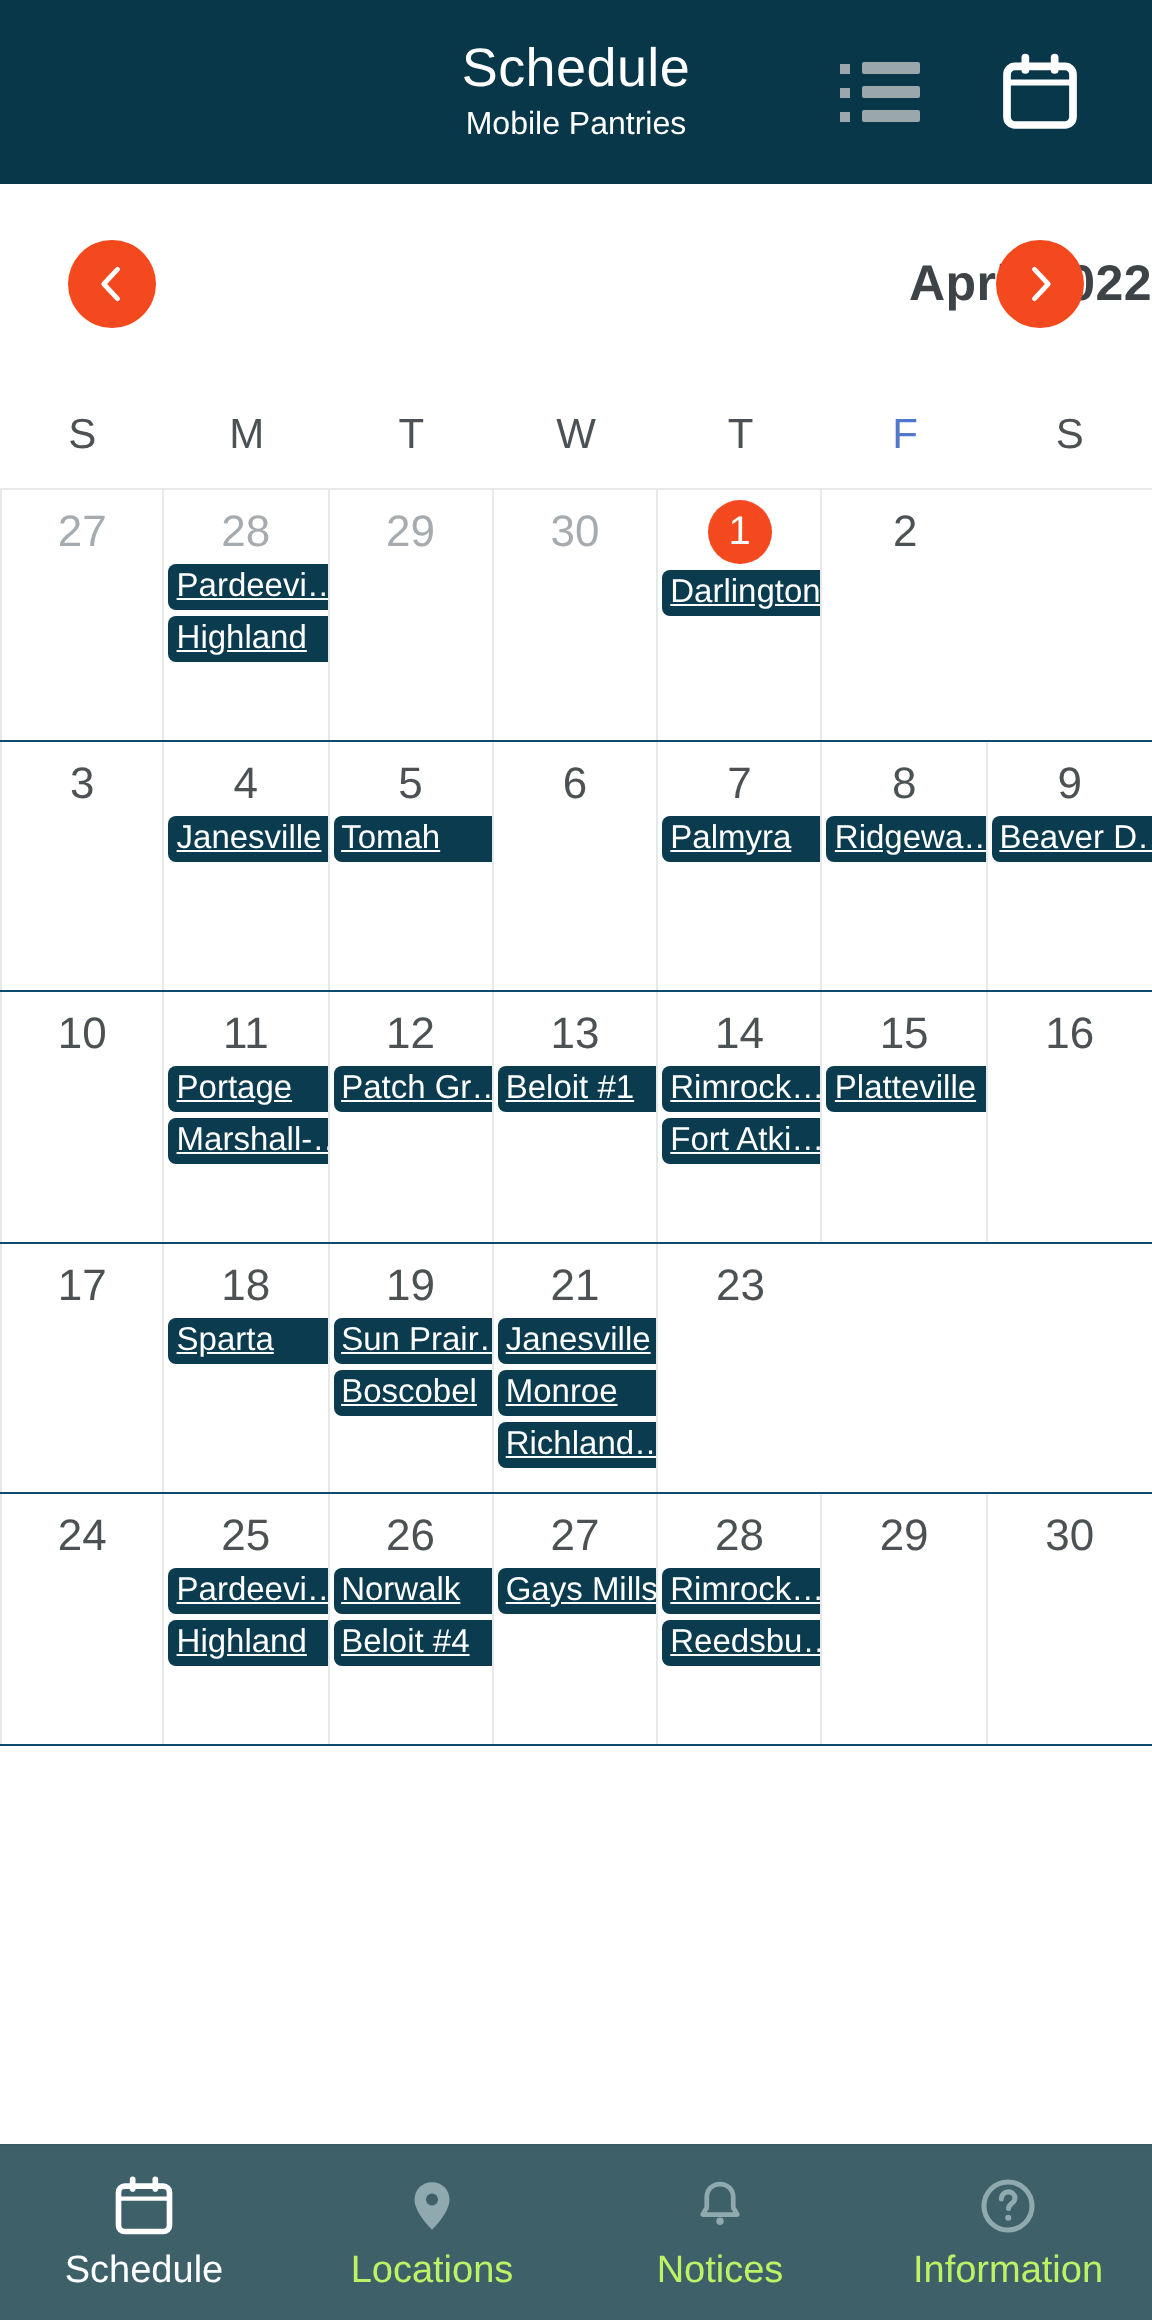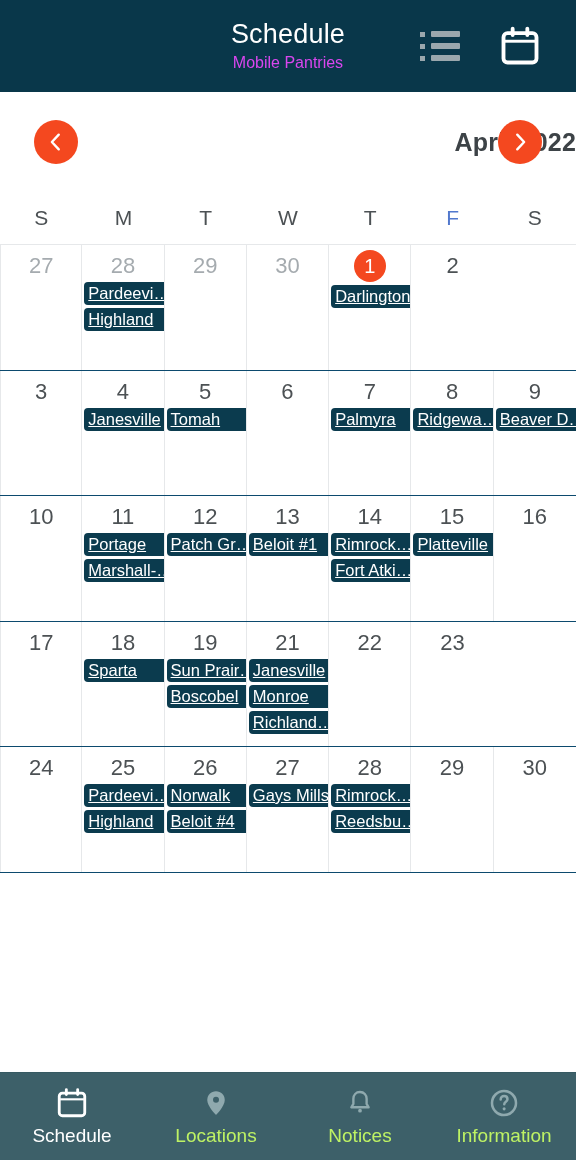--- a/index.html
+++ b/index.html
@@ -12,21 +12,21 @@
   #app { position: relative; width: 576px; height: 1160px; background: #ffffff; display: flex; flex-direction: column; }
 
   
   .header {
     height: 92px; background: #09374a;
     display: flex; align-items: center; justify-content: center;
     position: relative; flex: none;
   }
   .header-titles { display: flex; flex-direction: column; align-items: center; justify-content: center; }
   .header-title { color: #ffffff; font-size: 27px; font-weight: 400; line-height: 32px; letter-spacing: .2px; }
-  .header-sub { color: #d946ef; font-size: 16px; font-weight: 400; line-height: 22px; margin-top: 2px; }
+  .header-sub { color: #ffffff; font-size: 16px; font-weight: 400; line-height: 22px; margin-top: 2px; }
   .header-icons { position: absolute; right: 34px; top: 0; height: 92px; display: flex; align-items: center; gap: 36px; }
   .icon-btn { display: flex; align-items: center; justify-content: center; cursor: pointer; }
 
   .list-icon { width: 42px; height: 32px; display: flex; flex-direction: column; justify-content: center; gap: 6px; }
   .list-icon .row { display: flex; align-items: center; gap: 6px; }
   .list-icon .dot { width: 5px; height: 5px; background: #9aa7ad; }
   .list-icon .bar { height: 6px; background: #9aa7ad; border-radius: 1px; }
   .list-icon .row:nth-child(1) .bar { width: 29px; }
   .list-icon .row:nth-child(2) .bar { width: 29px; }
   .list-icon .row:nth-child(3) .bar { width: 29px; }
@@ -267,23 +267,20 @@
         </div>
         <div class="day-cell">
           <span class="day-num">21</span>
           <div class="events">
             <div class="event">Janesville</div>
             <div class="event">Monroe</div>
             <div class="event">Richland…</div>
           </div>
         </div>
         <div class="day-cell">
-          <span class="day-num">22</span>
-        </div>
-        <div class="day-cell">
           <span class="day-num">23</span>
         </div>
       </div>
       <div class="week">
         <div class="day-cell">
           <span class="day-num">24</span>
         </div>
         <div class="day-cell">
           <span class="day-num">25</span>
           <div class="events">

